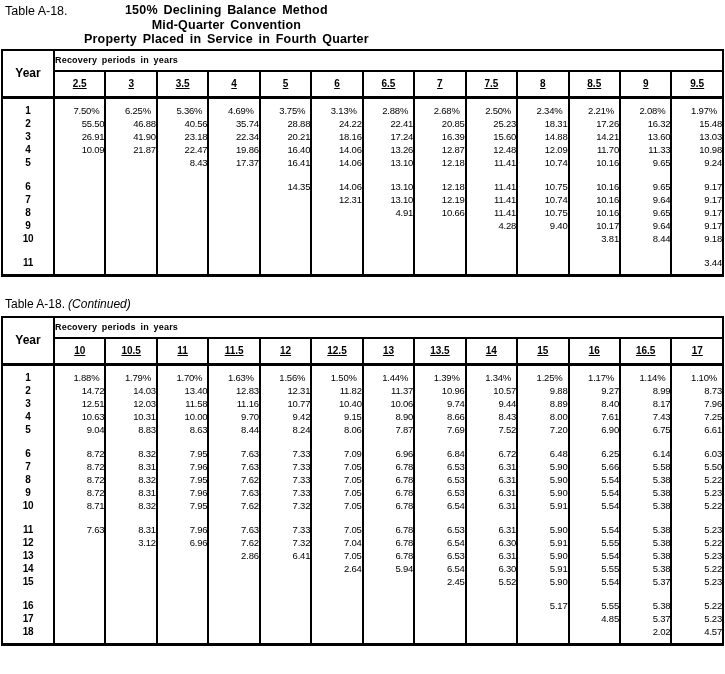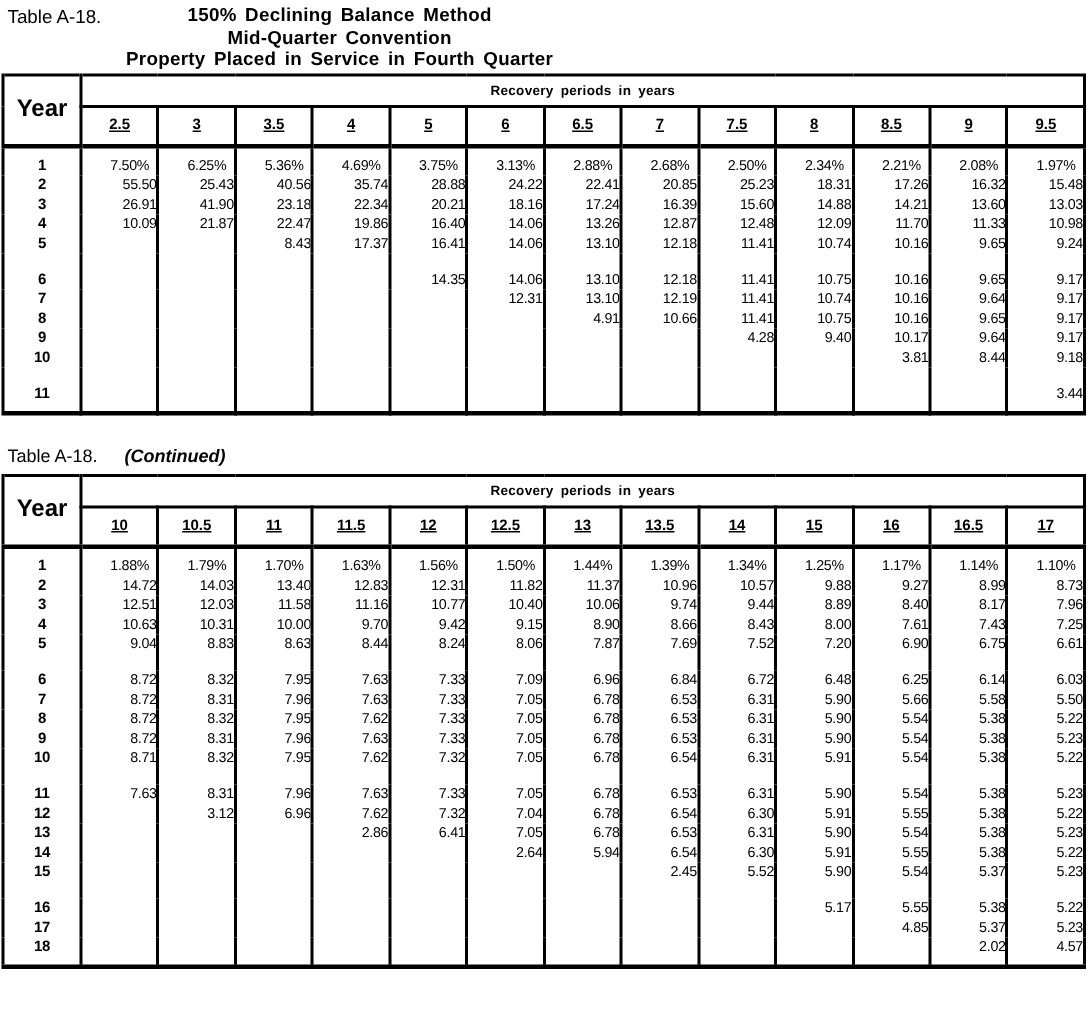--- a/index.html
+++ b/index.html
@@ -14,39 +14,39 @@
   
   .title-block { display: flex; padding: 3px 0 2px 5px; }
   .title-label { font-size: 12.5px; width: 79px; flex: 0 0 79px; padding-top: 1px; }
   .title-lines div {
     font-weight: bold; font-size: 12.5px; line-height: 14.6px;
     word-spacing: 2px; letter-spacing: 0.2px; text-align: center;
   }
 
   
   .continued-caption { margin: 20px 0 5px 5px; font-size: 12px; }
-  .continued-caption .cont { font-style: italic; margin-left: 18px; font-weight: bold; }
+  .continued-caption .cont { font-style: italic; margin-left: 3px; }
 
   
   table.dep {
     border-collapse: collapse; table-layout: fixed;
     width: 723px; margin-left: 1px;
     border: 2px solid #000; border-bottom-width: 3px;
   }
   table.dep th, table.dep td {
     border-left: 2px solid #000; border-right: 2px solid #000;
     padding: 0; overflow: hidden; white-space: nowrap;
   }
   th.year-h {
-    width: 50px; font-size: 16px; font-weight: bold;
+    width: 50px; font-size: 12px; font-weight: bold;
     border-bottom: 3px solid #000; text-align: center; vertical-align: middle;
   }
   th.span-h {
     height: 19px; font-size: 9px; font-weight: bold;
-    text-align: center; vertical-align: middle;
+    text-align: left; vertical-align: middle;
     border-bottom: 2px solid #000; letter-spacing: 0.2px; word-spacing: 2px;
   }
   tr.cols-h th {
     height: 24px; font-size: 10px; font-weight: bold;
     vertical-align: middle;
     border-bottom: 3px solid #000;
     text-decoration: underline;
   }
   tbody td {
     height: 13px; font-size: 9.5px; line-height: 13px;
@@ -109,21 +109,21 @@
             <td class="pct">2.68%</td>
             <td class="pct">2.50%</td>
             <td class="pct">2.34%</td>
             <td class="pct">2.21%</td>
             <td class="pct">2.08%</td>
             <td class="pct">1.97%</td>
           </tr>
           <tr>
             <td class="year-c">2</td>
             <td>55.50</td>
-            <td>25.43</td>
+            <td>46.88</td>
             <td>40.56</td>
             <td>35.74</td>
             <td>28.88</td>
             <td>24.22</td>
             <td>22.41</td>
             <td>20.85</td>
             <td>25.23</td>
             <td>18.31</td>
             <td>17.26</td>
             <td>16.32</td>

